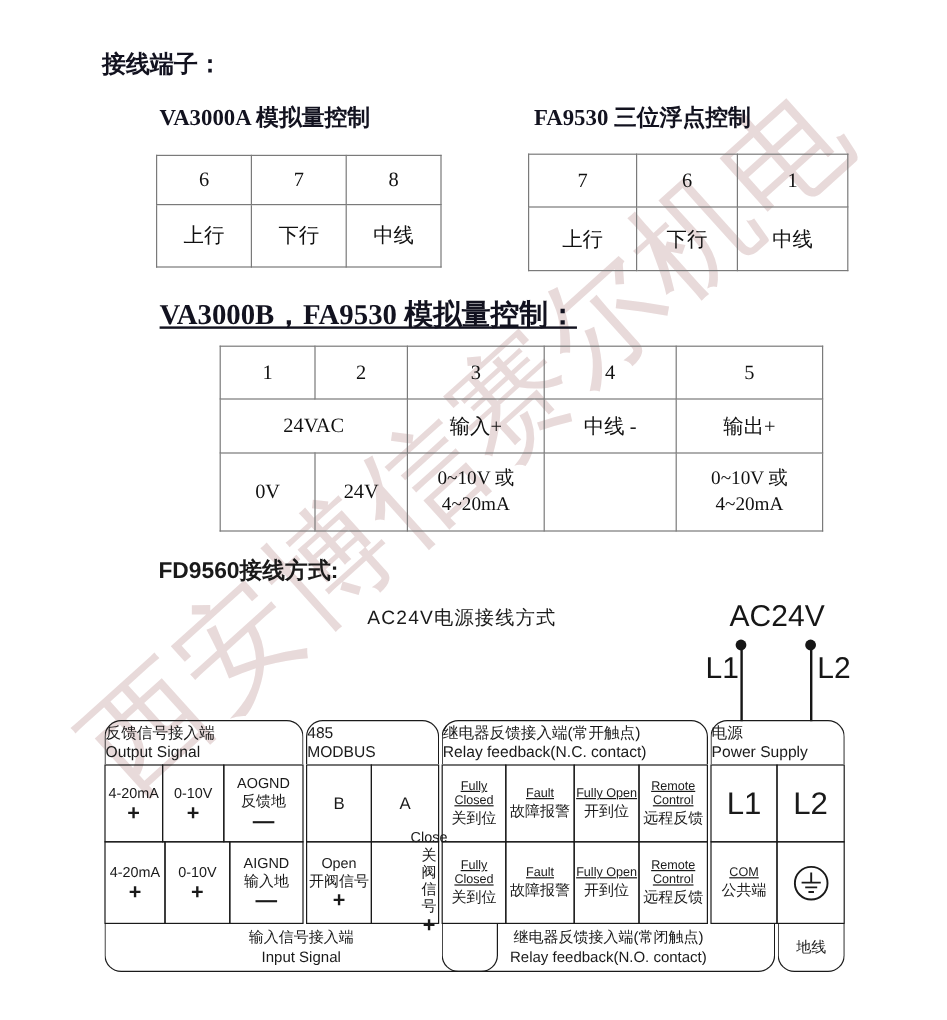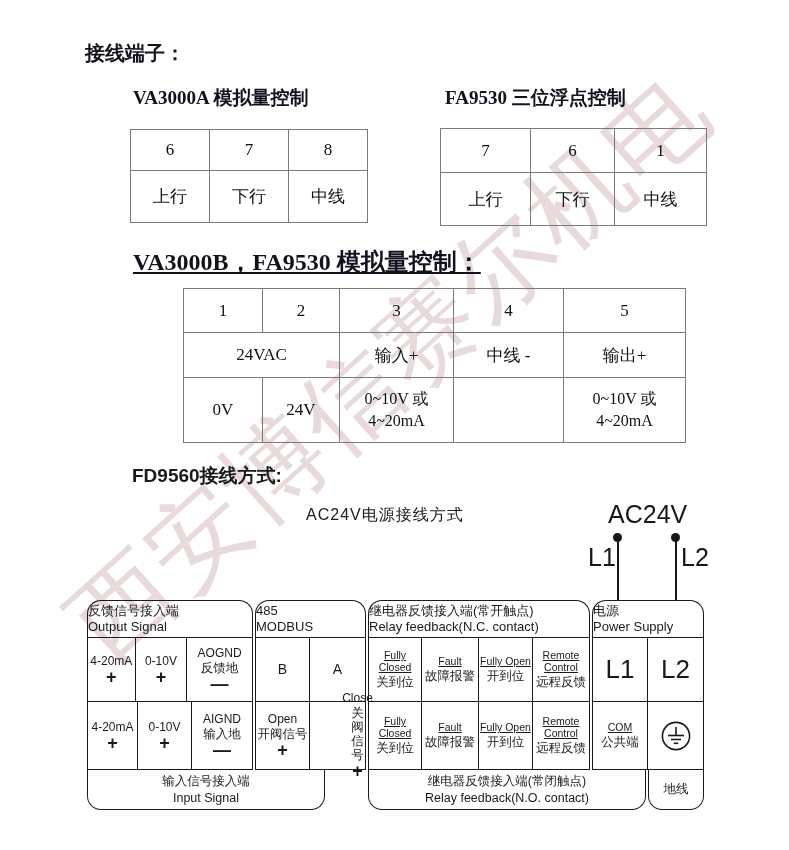--- a/index.html
+++ b/index.html
@@ -69,21 +69,21 @@
   .pin{font-size:14px;}
   .big{font-size:26px;}
   .foot{
     position:absolute;top:170px;height:40px;box-sizing:border-box;
     border:1.5px solid #1a1a1a;border-top:none;border-radius:0 0 14px 14px;
     display:flex;flex-direction:column;align-items:center;justify-content:center;
     text-align:center;line-height:1.3;
   }
   .foot .cnh{font-size:12.5px;}
   .foot .enh{font-size:12.5px;}
-  #foot-input{left:0;width:238px;}
+  #foot-input{left:0;width:328px;}
   #foot-relay{left:281px;width:278px;}
   #foot-ground{left:561px;width:56px;}
 </style>
 </head>
 <body>
 
 <div id="watermark" class="abs">西安博信赛尔机电</div>
 
 <div class="layer">
 

